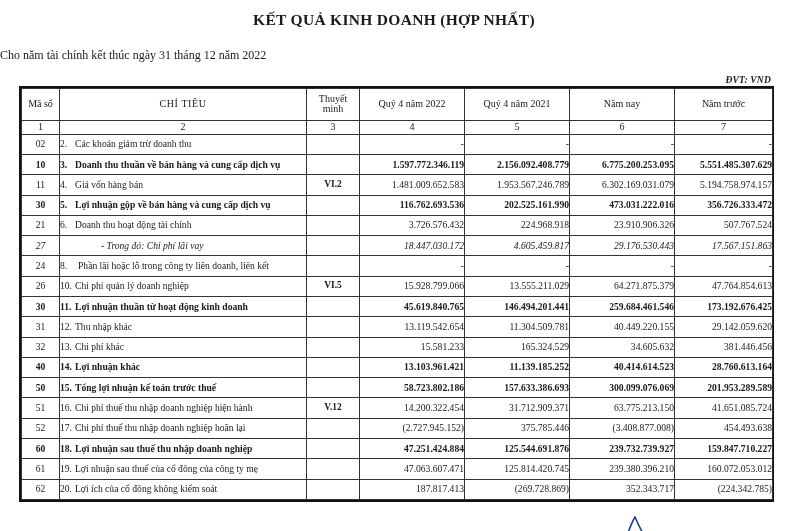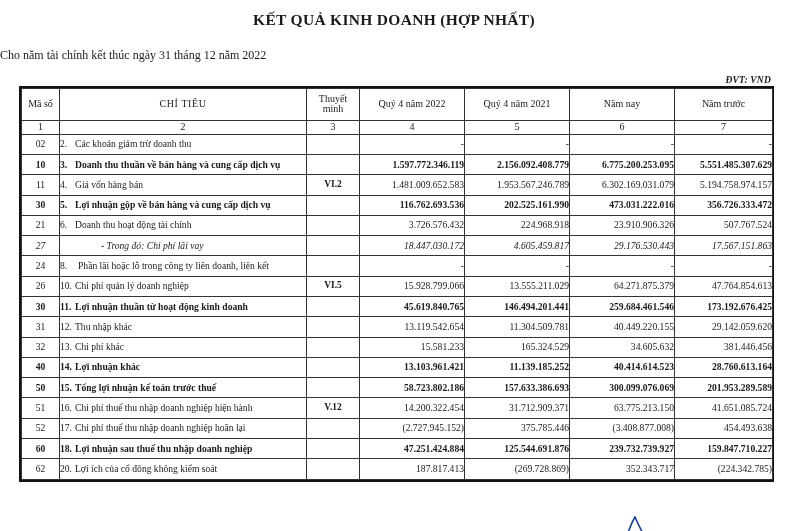--- a/index.html
+++ b/index.html
@@ -328,20 +328,29 @@
           <tr class="b">
             <td class="code">60</td>
             <td class="item"><span class="num">18.</span><span>Lợi nhuận sau thuế thu nhập doanh nghiệp</span></td>
             <td class="note"></td>
             <td class="val">47.251.424.884</td>
             <td class="val">125.544.691.876</td>
             <td class="val">239.732.739.927</td>
             <td class="val">159.847.710.227</td>
           </tr>
           <tr>
+            <td class="code">61</td>
+            <td class="item"><span class="num">19.</span><span>Lợi nhuận sau thuế của cổ đông của công ty mẹ</span></td>
+            <td class="note"></td>
+            <td class="val">47.063.607.471</td>
+            <td class="val">125.814.420.745</td>
+            <td class="val">239.380.396.210</td>
+            <td class="val">160.072.053.012</td>
+          </tr>
+          <tr>
             <td class="code">62</td>
             <td class="item"><span class="num">20.</span><span>Lợi ích của cổ đông không kiểm soát</span></td>
             <td class="note"></td>
             <td class="val">187.817.413</td>
             <td class="val">(269.728.869)</td>
             <td class="val">352.343.717</td>
             <td class="val">(224.342.785)</td>
           </tr>
         </tbody>
     </table>

